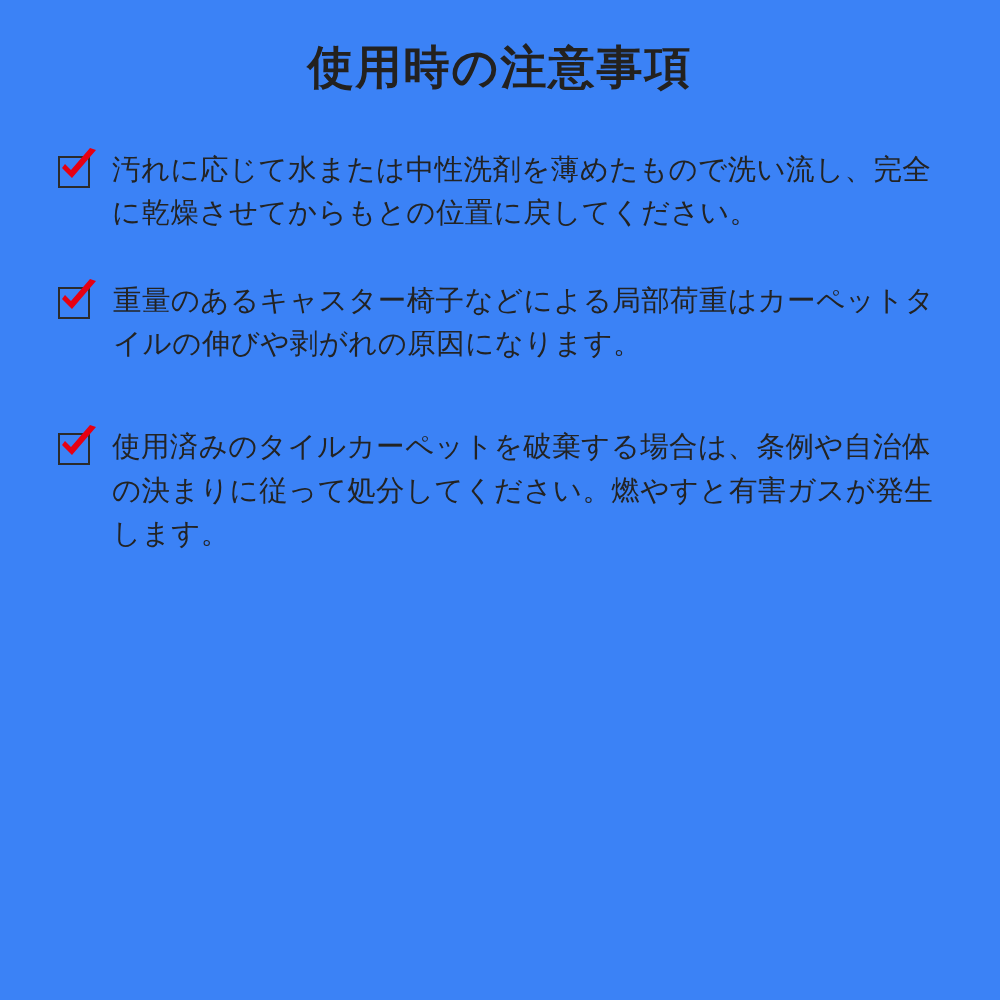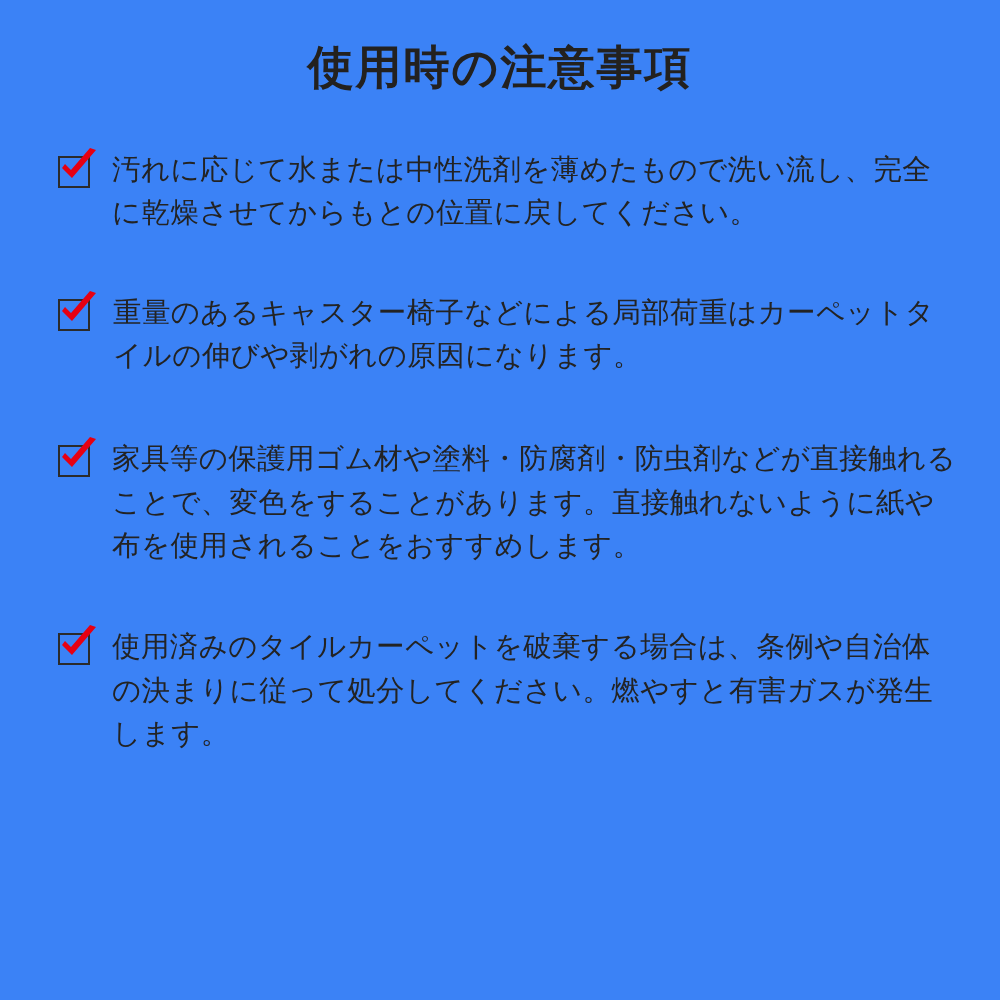--- a/index.html
+++ b/index.html
@@ -69,21 +69,21 @@
     width: 46px;
     height: 46px;
   }
   .text {
     font-size: 28.5px;
     line-height: 1.52;
     letter-spacing: 0.4px;
     color: #232323;
     max-width: 845px;
   }
-  .item:nth-child(1) { margin-bottom: 56px; }
+  .item:nth-child(1) { margin-bottom: 44px; }
   .item:nth-child(2) { margin-bottom: 60px; justify-content: space-between; }
   .item:nth-child(3) { margin-bottom: 58px; }
 </style>
 </head>
 <body>
 
 <div class="page">
 
   <div class="title">使用時の注意事項</div>
 
@@ -102,29 +102,20 @@
     <div class="item">
       <span class="check">
         <span class="box"></span>
         <svg viewBox="0 0 46 46" aria-hidden="true">
           <path d="M6 22 L16 32 L40 4 L34 2 L15 24 L9 18 Z" fill="#e60012"></path>
         </svg>
       </span>
       <span class="text">重量のあるキャスター椅子などによる局部荷重はカーペットタイルの伸びや剥がれの原因になります。</span>
     </div>
 
-    <div class="item">
-      <span class="check">
-        <span class="box"></span>
-        <svg viewBox="0 0 46 46" aria-hidden="true">
-          <path d="M6 22 L16 32 L40 4 L34 2 L15 24 L9 18 Z" fill="#e60012"></path>
-        </svg>
-      </span>
-      <span class="text">家具等の保護用ゴム材や塗料・防腐剤・防虫剤などが直接触れることで、変色をすることがあります。直接触れないように紙や布を使用されることをおすすめします。</span>
-    </div>
 
     <div class="item">
       <span class="check">
         <span class="box"></span>
         <svg viewBox="0 0 46 46" aria-hidden="true">
           <path d="M6 22 L16 32 L40 4 L34 2 L15 24 L9 18 Z" fill="#e60012"></path>
         </svg>
       </span>
       <span class="text">使用済みのタイルカーペットを破棄する場合は、条例や自治体の決まりに従って処分してください。燃やすと有害ガスが発生します。</span>
     </div>

